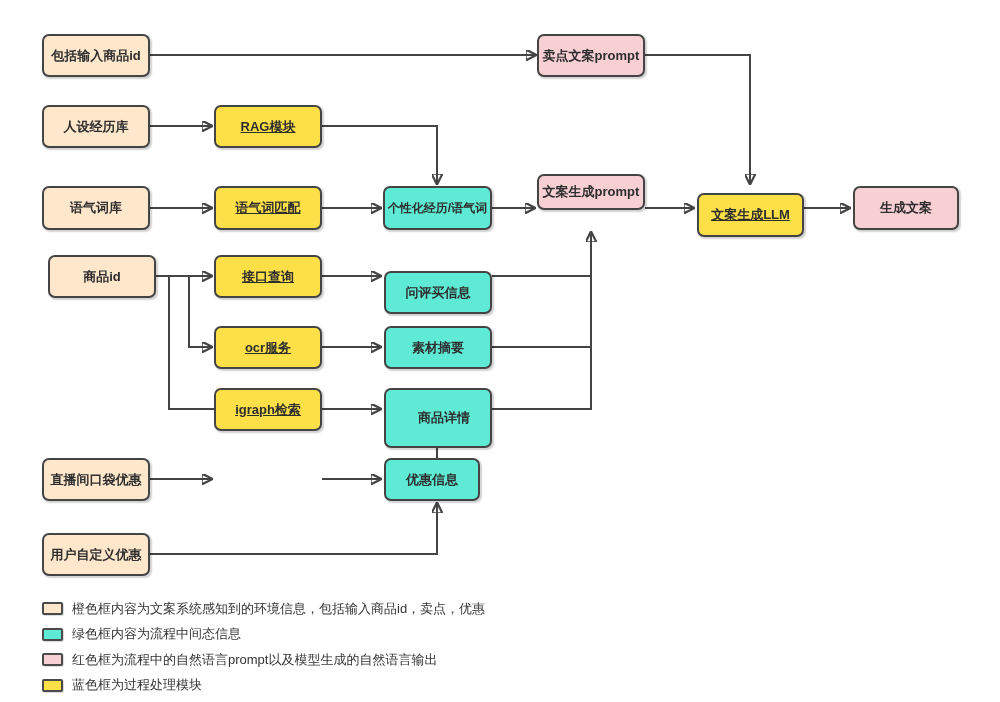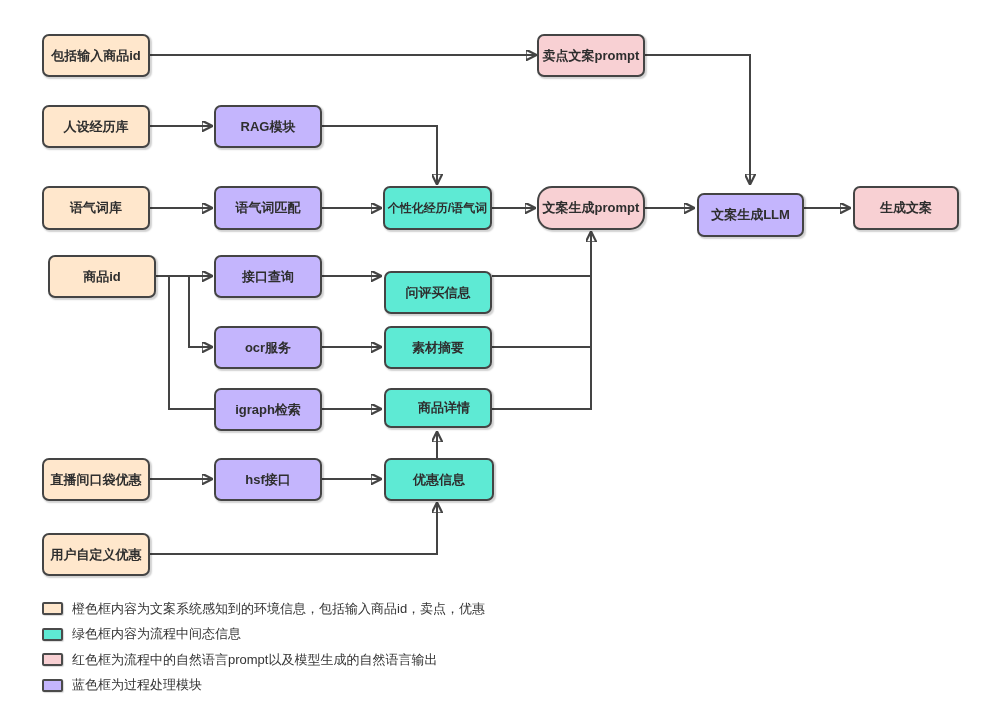--- a/index.html
+++ b/index.html
@@ -11,21 +11,21 @@
   #edges path{fill:none;stroke:#444444;stroke-width:2;}
   .node{
     position:absolute;box-sizing:border-box;z-index:1;
     border:2px solid #444444;border-radius:7px;
     display:flex;align-items:center;justify-content:center;
     font-weight:bold;font-size:13px;color:#2e2e2e;white-space:nowrap;
     box-shadow:1.5px 1.5px 1.5px rgba(0,0,0,0.18);
   }
   .node.small{font-size:12px;}
   .fill-orange{background:#ffe7cc;}
-  .fill-blue{background:#c4b5fd;}
+  .fill-blue{background:#fde047;text-decoration:underline;}
   .fill-green{background:#5eead4;}
   .fill-pink{background:#f8d0d3;}
   .legend{position:absolute;left:42px;top:596px;z-index:1;}
   .legend-row{display:flex;align-items:center;height:25.5px;}
   .legend-swatch{
     width:17px;height:9px;border:2px solid #4a4a4a;border-radius:2px;
     margin-right:9px;flex:0 0 auto;
     box-shadow:1px 1px 1px rgba(0,0,0,0.15);
   }
   .legend-text{font-size:13px;color:#333333;white-space:nowrap;}
@@ -70,30 +70,29 @@
   <div class="node fill-orange" style="left:42px;top:186px;width:108px;height:44px;">语气词库</div>
   <div class="node fill-orange" style="left:48px;top:255px;width:108px;height:43px;">商品id</div>
   <div class="node fill-orange" style="left:42px;top:458px;width:108px;height:43px;">直播间口袋优惠</div>
   <div class="node fill-orange" style="left:42px;top:533px;width:108px;height:43px;">用户自定义优惠</div>
 
   <div class="node fill-blue" style="left:214px;top:105px;width:108px;height:43px;">RAG模块</div>
   <div class="node fill-blue" style="left:214px;top:186px;width:108px;height:44px;">语气词匹配</div>
   <div class="node fill-blue" style="left:214px;top:255px;width:108px;height:43px;">接口查询</div>
   <div class="node fill-blue" style="left:214px;top:326px;width:108px;height:43px;">ocr服务</div>
   <div class="node fill-blue" style="left:214px;top:388px;width:108px;height:43px;">igraph检索</div>
-  <div class="node fill-blue" style="left:214px;top:458px;width:108px;height:43px;">hsf接口</div>
 
   <div class="node fill-green small" style="left:383px;top:186px;width:109px;height:44px;">个性化经历/语气词</div>
   <div class="node fill-green" style="left:384px;top:271px;width:108px;height:43px;">问评买信息</div>
   <div class="node fill-green" style="left:384px;top:326px;width:108px;height:43px;">素材摘要</div>
-  <div class="node fill-green" style="left:384px;top:388px;width:108px;height:40px;padding-left:12px;">商品详情</div>
-  <div class="node fill-green" style="left:384px;top:458px;width:110px;height:43px;">优惠信息</div>
+  <div class="node fill-green" style="left:384px;top:388px;width:108px;height:60px;padding-left:12px;">商品详情</div>
+  <div class="node fill-green" style="left:384px;top:458px;width:96px;height:43px;">优惠信息</div>
 
   <div class="node fill-pink" style="left:537px;top:34px;width:108px;height:43px;">卖点文案prompt</div>
-  <div class="node fill-pink" style="left:537px;top:186px;width:108px;height:44px;border-radius:15px;">文案生成prompt</div>
+  <div class="node fill-pink" style="left:537px;top:174px;width:108px;height:36px;">文案生成prompt</div>
   <div class="node fill-blue" style="left:697px;top:193px;width:107px;height:44px;">文案生成LLM</div>
   <div class="node fill-pink" style="left:853px;top:186px;width:106px;height:44px;">生成文案</div>
 
   <div class="legend">
     <div class="legend-row">
       <span class="legend-swatch fill-orange"></span>
       <span class="legend-text">橙色框内容为文案系统感知到的环境信息，包括输入商品id，卖点，优惠</span>
     </div>
     <div class="legend-row">
       <span class="legend-swatch fill-green"></span>

